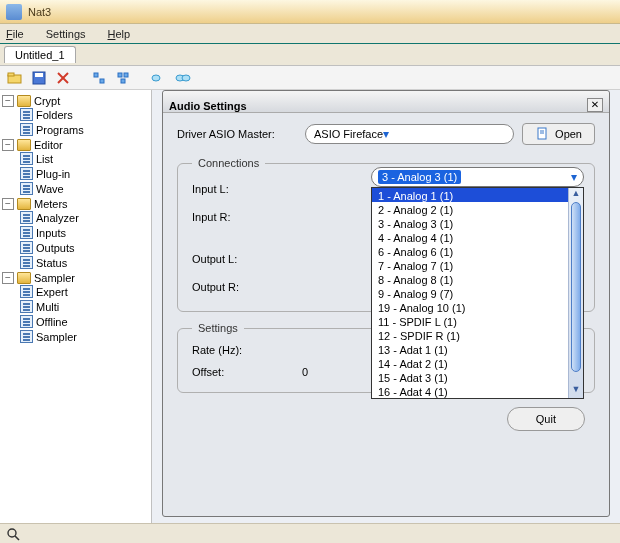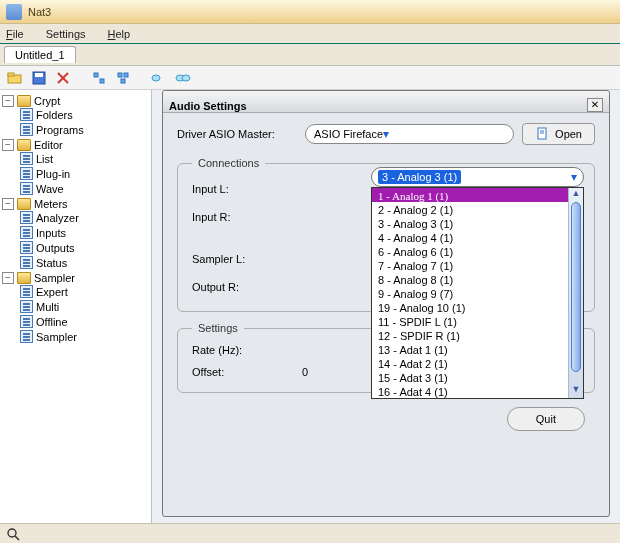--- a/index.html
+++ b/index.html
@@ -66,21 +66,21 @@
   .footer-row { display:flex; justify-content:flex-end; padding: 4px 10px 0; }
   .quit-btn { background:#efefef; border:1px solid #999; border-radius:12px; height:24px; padding:0 28px; }
 
   
   .dropdown-open { position: absolute; left: 208px; top: 76px; width: 213px; }
   .dd-sel { background:#fff; border:1px solid #777; height:20px; display:flex; align-items:center; justify-content:space-between; padding:0 6px; border-radius:10px; margin-bottom:0; }
   .dd-sel .sel-txt { background:#1a63e0; color:#fff; padding:1px 4px; border-radius:2px; }
   .dd-sel .arrow { color:#1d64d2; font-size:12px; }
   .dd-list { border:1px solid #333; background:#fff; max-height:238px; overflow:hidden; position:relative; }
   .dd-item { padding:1px 6px; height:14px; line-height:14px; }
-  .dd-item.hl { background:#a21caf; color:#fff;font-family:Liberation Serif, serif; }
+  .dd-item.hl { background:#1d4ed8; color:#fff; }
   .dd-scroll { position:absolute; right:0; top:0; bottom:0; width:15px; background:linear-gradient(#e9eff7,#d2dcec); border-left:1px solid #a9b8d3; }
   .dd-scroll .thumb { position:absolute; left:2px; right:2px; top:14px; height:170px; background:linear-gradient(90deg,#cfe0f6,#7eabea); border:1px solid #4e7ec7; border-radius:6px; }
   .dd-scroll .arr { position:absolute; left:0; right:0; height:14px; text-align:center; font-size:9px; color:#3a5e9e; }
   .dd-scroll .up { top:0; }
   .dd-scroll .down { bottom:0; }
 
   
   .status { position:absolute; left:0; right:0; bottom:0; height:20px; background:#ece7d8; border-top:1px solid #c9c2af; display:flex; align-items:center; padding:0 6px; }
 
   
@@ -303,21 +303,21 @@
             <span>Input L:</span>
             <div style="height:20px"></div>
             <span class="bits">18 - 32 bits</span>
 
             <span>Input R:</span>
             <div style="height:20px"></div>
             <span class="bits">18 - 32 bits</span>
 
             <div style="grid-column:1/4;height:6px"></div>
 
-            <span>Sampler L:</span>
+            <span>Output L:</span>
             <div style="height:20px"></div>
             <span class="bits">18 - 32 bits</span>
 
             <span>Output R:</span>
             <div style="height:20px"></div>
             <span class="bits">18 - 32 bits</span>
           </div>
         </fieldset>
 
         <fieldset>

